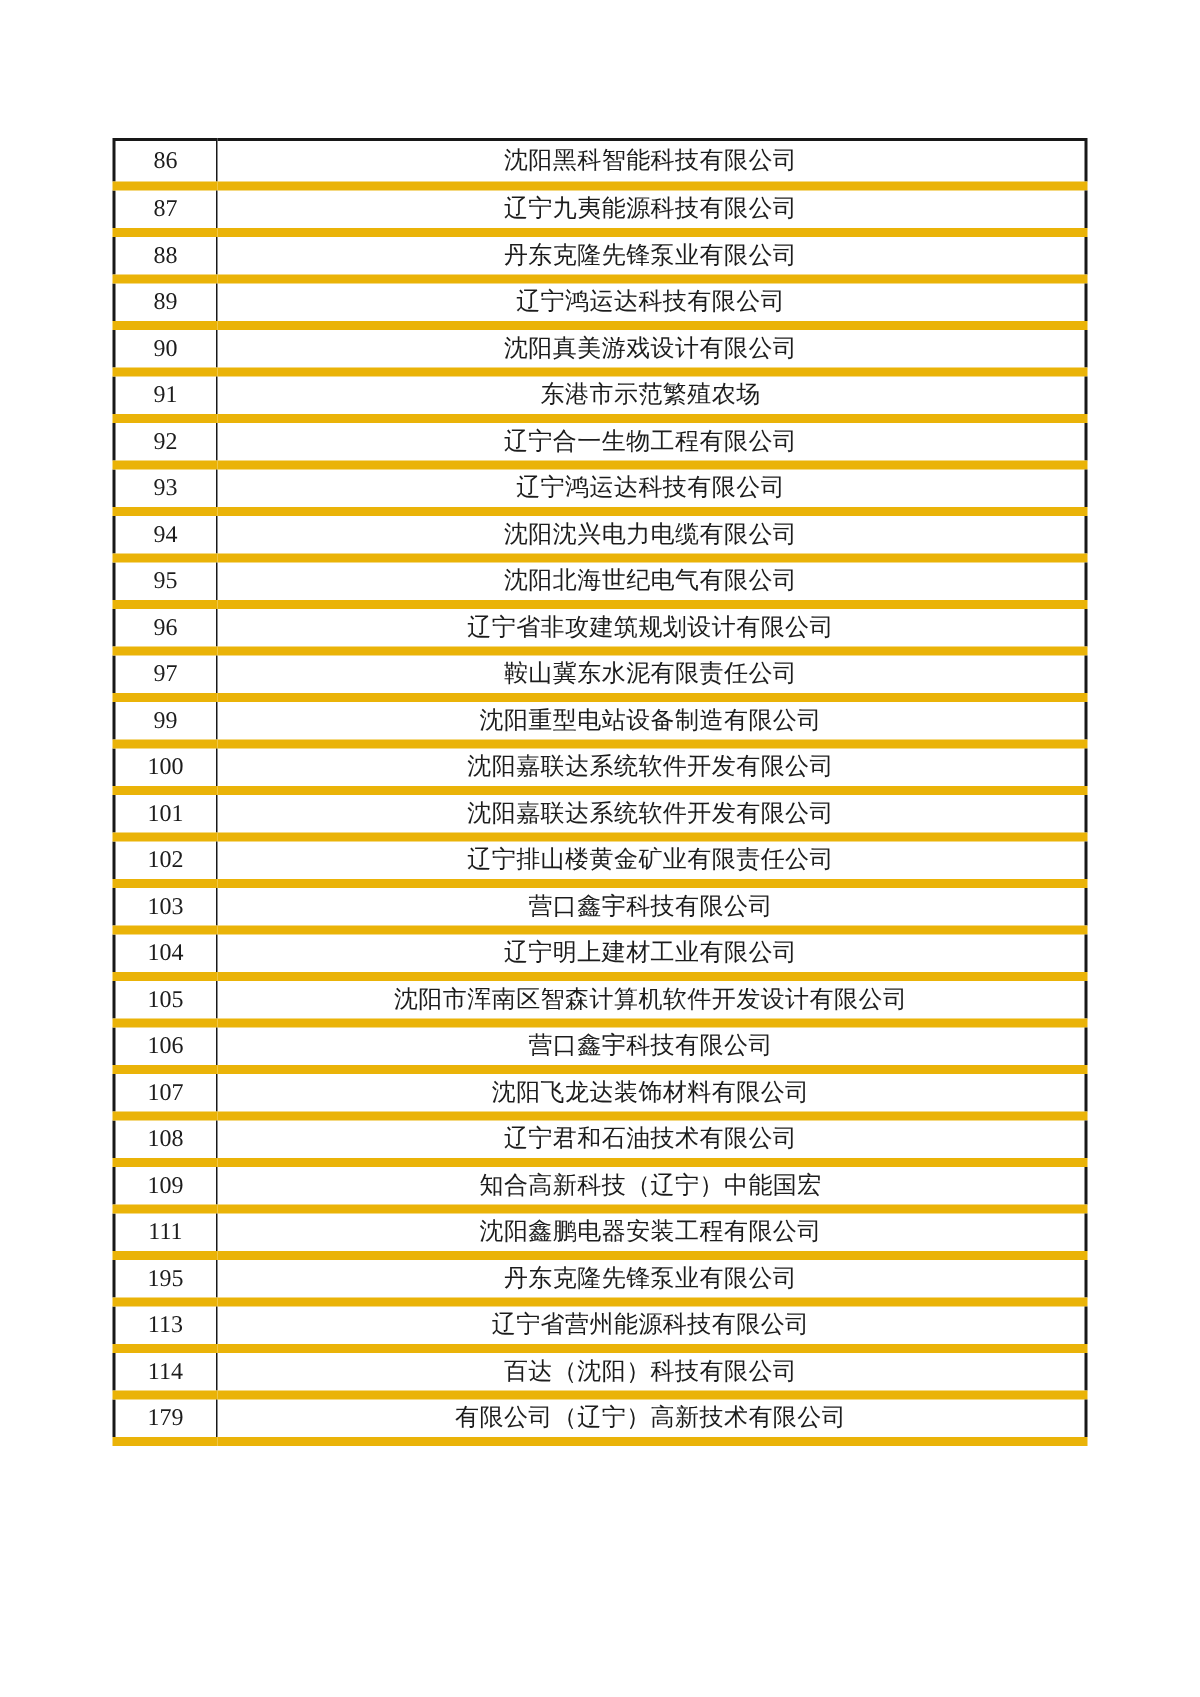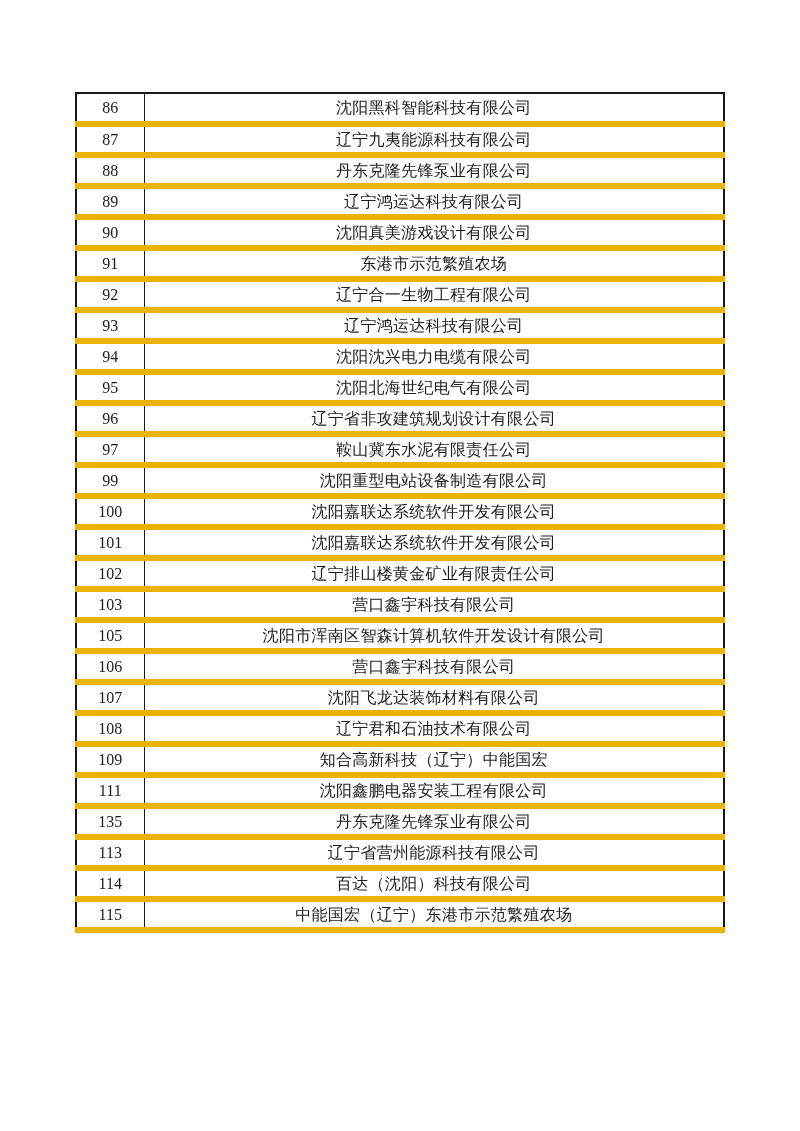--- a/index.html
+++ b/index.html
@@ -121,20 +121,24 @@
   </tr>
         <tr>
     <td class="num">102</td>
     <td class="name">辽宁排山楼黄金矿业有限责任公司</td>
   </tr>
         <tr>
     <td class="num">103</td>
     <td class="name">营口鑫宇科技有限公司</td>
   </tr>
         <tr>
+    <td class="num">104</td>
+    <td class="name">辽宁明上建材工业有限公司</td>
+  </tr>
+        <tr>
     <td class="num">105</td>
     <td class="name">沈阳市浑南区智森计算机软件开发设计有限公司</td>
   </tr>
         <tr>
     <td class="num">106</td>
     <td class="name">营口鑫宇科技有限公司</td>
   </tr>
         <tr>
     <td class="num">107</td>
     <td class="name">沈阳飞龙达装饰材料有限公司</td>
@@ -145,30 +149,30 @@
   </tr>
         <tr>
     <td class="num">109</td>
     <td class="name">知合高新科技（辽宁）中能国宏</td>
   </tr>
         <tr>
     <td class="num">111</td>
     <td class="name">沈阳鑫鹏电器安装工程有限公司</td>
   </tr>
         <tr>
-    <td class="num">135</td>
+    <td class="num">195</td>
     <td class="name">丹东克隆先锋泵业有限公司</td>
   </tr>
         <tr>
     <td class="num">113</td>
     <td class="name">辽宁省营州能源科技有限公司</td>
   </tr>
         <tr>
     <td class="num">114</td>
     <td class="name">百达（沈阳）科技有限公司</td>
   </tr>
         <tr>
-    <td class="num">115</td>
-    <td class="name">中能国宏（辽宁）东港市示范繁殖农场</td>
+    <td class="num">179</td>
+    <td class="name">有限公司（辽宁）高新技术有限公司</td>
   </tr>
       </tbody>
   </table>
 </div>
 
 </body></html>

